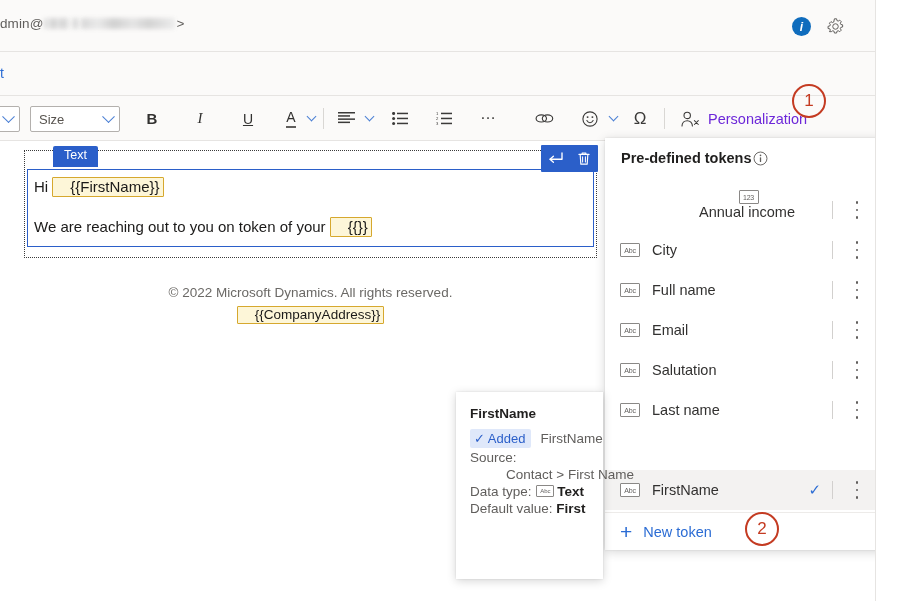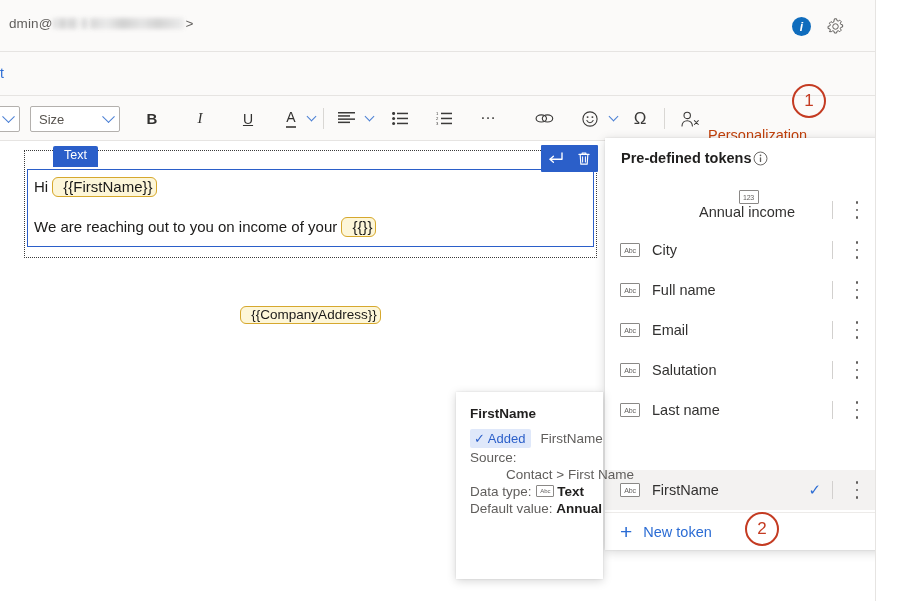--- a/index.html
+++ b/index.html
@@ -21,21 +21,21 @@
   
   .hdr-band {
     position: absolute; left: 0; top: 0; width: 900px; height: 51px;
     background: #fbfaf9;
   }
   .hdr-sep {
     position: absolute; left: 0; top: 51px; width: 876px; height: 1px;
     background: #e6e4e2;
   }
   .from-line {
-    position: absolute; left: 9px; top: 16px;
+    position: absolute; left: 0; top: 16px;
     font-size: 13.5px; color: #605e5c; white-space: nowrap;
     letter-spacing: .1px;
   }
   .blur-chunk {
     display: inline-block; vertical-align: middle;
     height: 11px; border-radius: 2px;
     background: linear-gradient(90deg,#d6d6d6 0%,#e9e9e9 18%,#cfcfcf 35%,#e4e4e4 55%,#d2d2d2 72%,#ececec 100%);
     filter: blur(2.1px);
     opacity: .95;
     margin: 0 1px;
@@ -96,22 +96,22 @@
   .caret-sm {
     width: 7px; height: 7px; display: inline-block;
     border-right: 1.4px solid #4a7fd4; border-bottom: 1.4px solid #4a7fd4;
     transform: rotate(45deg);
     position: relative; top: -2px;
   }
   .tb-divider {
     position: absolute; top: 12px; width: 1px; height: 21px; background: #d9d7d4;
   }
   .tb-label {
-    position: absolute; top: 16px; height: 45px; display: flex; align-items: center;
-    font-size: 14.5px; color: #c2410c; white-space: nowrap;
+    position: absolute; top: 0; height: 45px; display: flex; align-items: center;
+    font-size: 14.5px; color: #6d28d9; white-space: nowrap;
   }
 
   
   .canvas {
     position: absolute; left: 0; top: 141px; width: 876px; height: 420px;
     background: #ffffff;
   }
 
   
   .block-outer {
@@ -142,22 +142,22 @@
   }
 
   .body-line {
     position: absolute; left: 34px;
     font-size: 15px; color: #1b1a19; white-space: nowrap;
     font-family: "Liberation Sans", sans-serif;
   }
   .tok {
     background: #fdf6d8;
     border: 1.4px solid #d6a82e;
-    padding: 0 3px 1px 10px;
-    border-radius: 6px;
+    padding: 0 3px 1px 17px;
+    border-radius: 1px;
     color: #1b1a19;
   }
 
   .footer-line {
     position: absolute; width: 573px; left: 24px;
     text-align: center; color: #6b6966;
   }
   .footer-copy { top: 285px; font-size: 13.5px; }
   .footer-addr { top: 305px; }
   .footer-addr .tok { font-size: 13.5px; }
@@ -441,23 +441,24 @@
         <path d="M5.5 6.2v5.6M8.5 6.2v5.6" stroke="#fff" stroke-width="1.1" stroke-linecap="round"></path>
       </svg>
     </span>
   </div>
 
   <div class="body-line" style="top:178px;">
     <span>Hi </span><span class="tok">{{FirstName}}</span>
   </div>
 
   <div class="body-line" style="top:218px;">
-    <span>We are reaching out to you on income of your </span><span class="tok">{{}}</span>
-  </div>
-
+    <span>We are reaching out to you on token of your </span><span class="tok">{{}}</span>
+  </div>
+
+  <div class="footer-line footer-copy">© 2022 Microsoft Dynamics. All rights reserved.</div>
   <div class="footer-line footer-addr">
     <span class="tok">{{CompanyAddress}}</span>
   </div>
 
   <div class="panel">
     <div class="panel-title">Pre-defined tokens</div>
     <div class="panel-info">
       <svg width="15" height="15" viewBox="0 0 16 16" fill="none">
         <circle cx="8" cy="8" r="6.9" stroke="#605e5c" stroke-width="1"></circle>
         <circle cx="8" cy="4.6" r=".9" fill="#605e5c"></circle>
@@ -556,21 +557,21 @@
       <span class="tip-added-val">FirstName</span>
     </div>
     <div class="tip-kv">Source:</div>
     <div class="tip-kv" style="margin-top:2px;margin-left:36px;">Contact &gt; First Name</div>
     <div class="tip-kv">
       <span>Data type:</span>
       <span class="tip-inline-icon">Abc</span><b>Text</b>
     </div>
     <div class="tip-kv">
       <span>Default value:</span>
-      <b>Annual</b>
+      <b>First</b>
     </div>
   </div>
 
   <div class="anno anno-1">
     <span>1</span>
   </div>
   <div class="anno anno-2">
     <span>2</span>
   </div>
 

